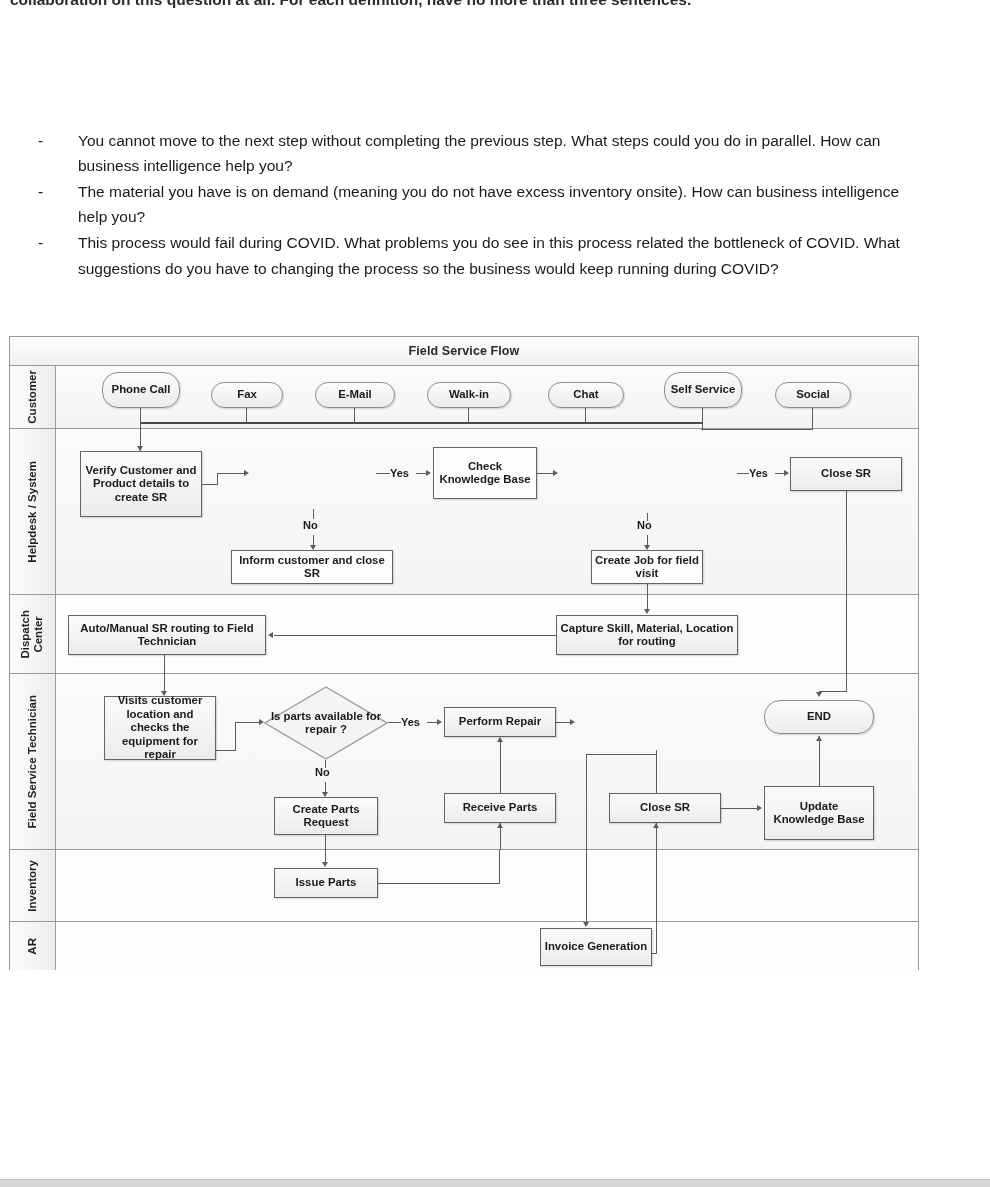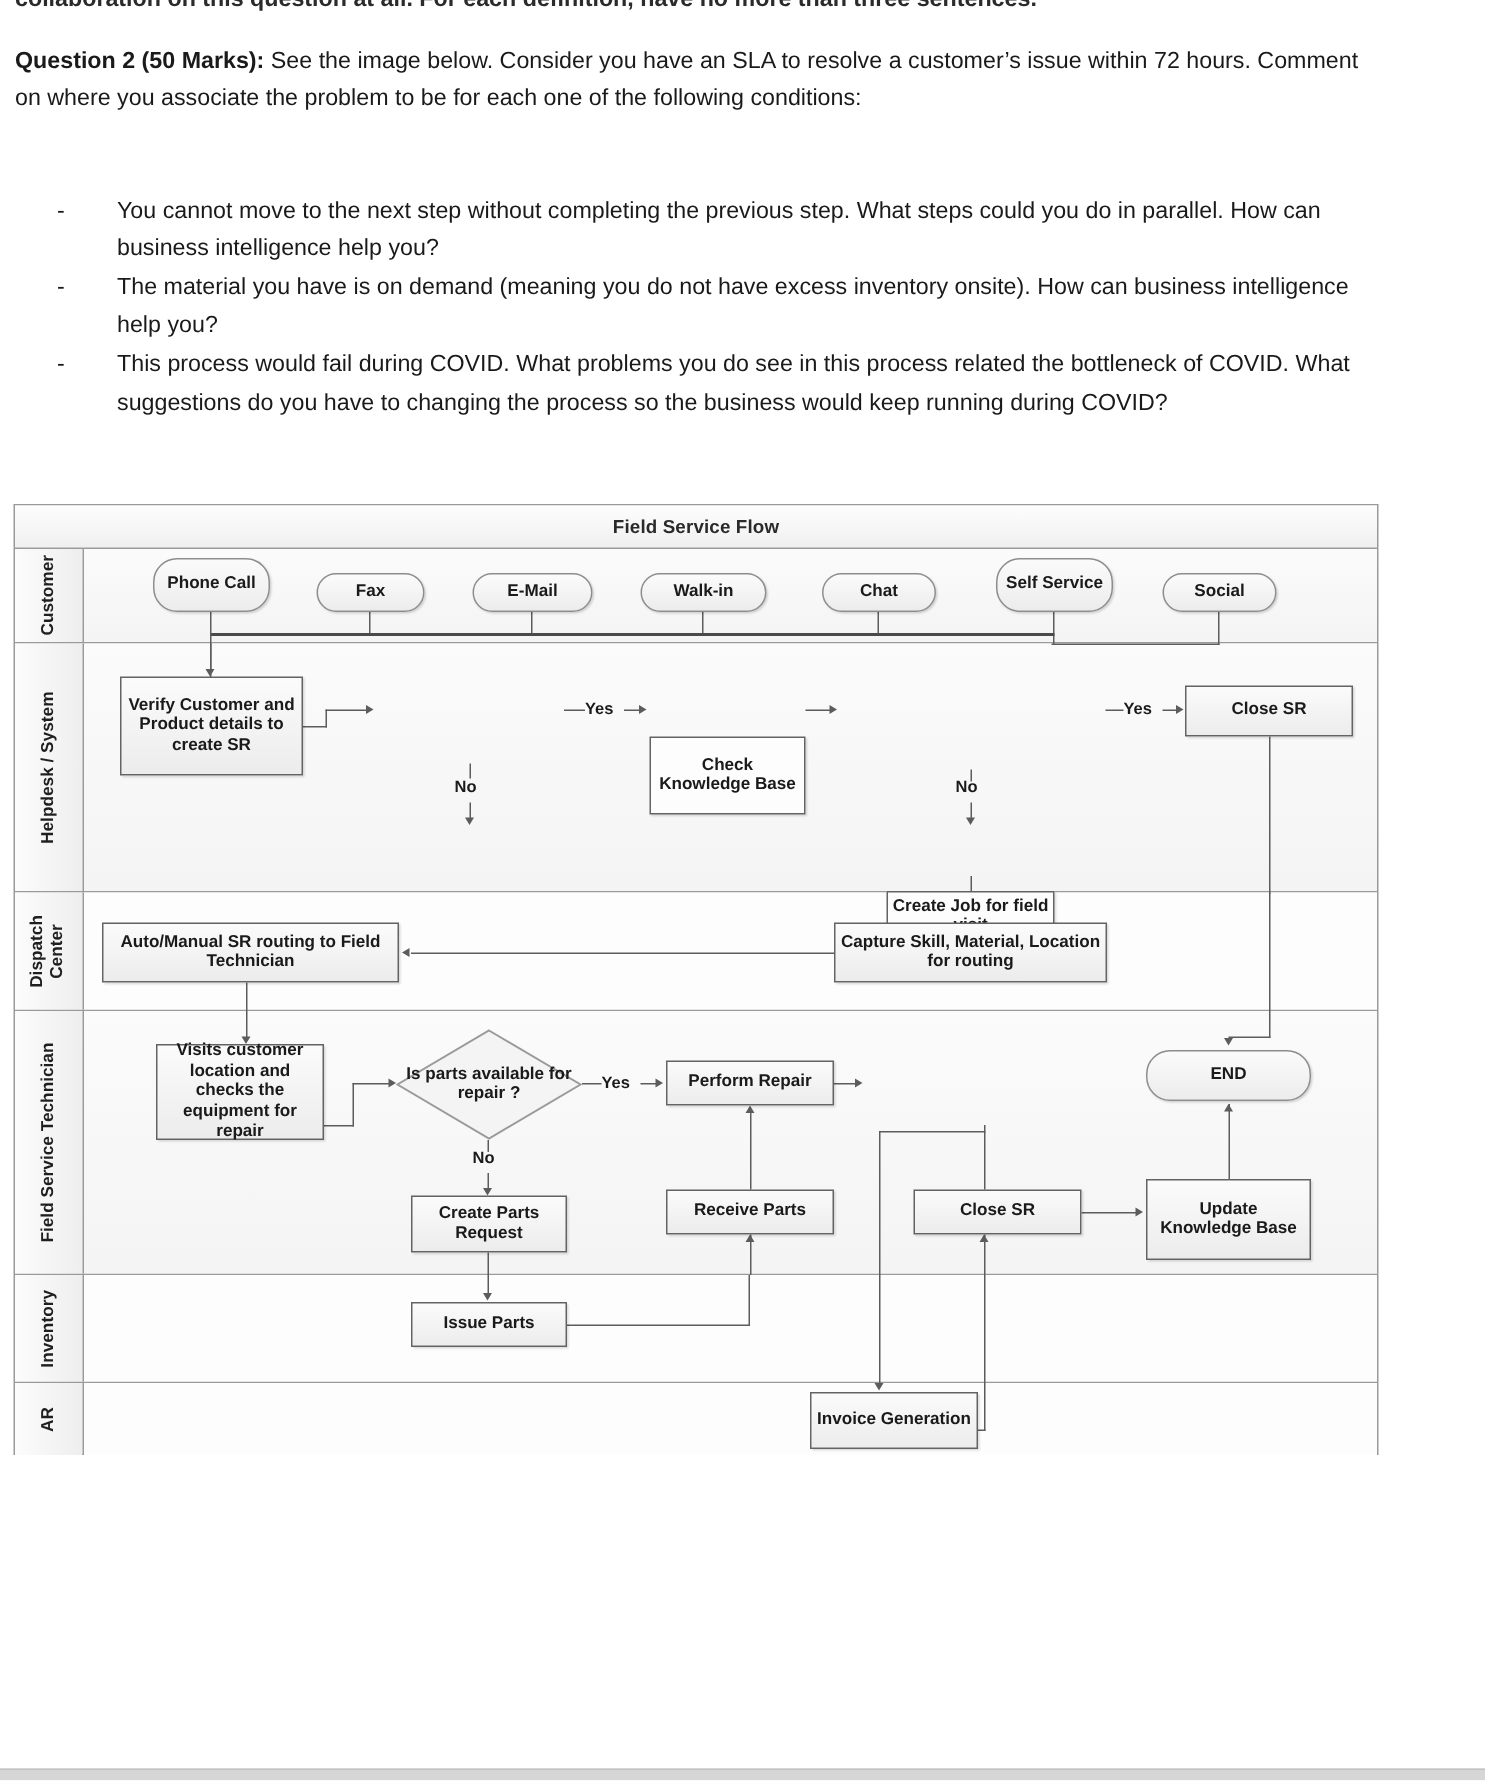--- a/index.html
+++ b/index.html
@@ -100,21 +100,21 @@
     border: 1.4px solid #636363;
     display: flex; align-items: center; justify-content: center;
     text-align: center;
     font-size: 11.4px; font-weight: 700; color: #1a1a1a;
     line-height: 1.18;
     padding: 1px 3px;
     box-shadow: 1px 1px 1.5px rgba(0,0,0,.16);
     z-index: 4;
   }
   .node.term    { border-radius: 16px; border-color: #8d8d8d; }
-  .node.plainbox{ background:#fdfdfd;margin-top:44px; }
+  .node.plainbox{ background:#fdfdfd; }
 
   .diamond {
     position: absolute;
     z-index: 4;
   }
   .diamond .dshape {
     position: absolute; inset: 0;
   }
   .diamond .dlabel {
     position: absolute; inset: 0;
@@ -153,23 +153,20 @@
     border-top: 1px solid #c2c2c2;
   }
 </style>
 </head>
 <body>
 
 <div id="page">
 
   <div class="clipped-line">collaboration on this question at all. For each definition, have no more than three sentences.</div>
 
-  <div class="doc-text q-para">
-    <b>Question 2 (50 Marks):</b><span> See the image below. Consider you have an SLA to resolve a customer’s issue within 72 hours. Comment on where you associate the problem to be for each one of the following conditions:</span>
-  </div>
 
   <div class="bullets">
     <div class="bullet-row">
       <div class="bullet-dash">-</div>
       <div class="bullet-body">You cannot move to the next step without completing the previous step. What steps could you do in parallel. How can business intelligence help you?</div>
     </div>
     <div class="bullet-row">
       <div class="bullet-dash">-</div>
       <div class="bullet-body">The material you have is on demand (meaning you do not have excess inventory onsite). How can business intelligence help you?</div>
     </div>
@@ -232,20 +229,21 @@
         <div class="ln lnh" style="left:320px;top:44px;width:14px;"></div>
         <div class="elabel" style="left:334px;top:38px;">Yes</div>
         <div class="ln lnh" style="left:360px;top:44px;width:12px;"></div>
         <div class="arr right" style="left:370px;top:40.5px;"></div>
 
         <div class="ln lnv" style="left:257px;top:80px;height:10px;"></div>
         <div class="elabel" style="left:247px;top:90px;">No</div>
         <div class="ln lnv" style="left:257px;top:106px;height:12px;"></div>
         <div class="arr down" style="left:253.5px;top:116px;"></div>
 
+        <div class="node plainbox" style="left:175px;top:121px;width:162px;height:34px;">Inform customer and close SR</div>
 
         <div class="node plainbox" style="left:377px;top:18px;width:104px;height:52px;">Check Knowledge Base</div>
 
         <div class="ln lnh" style="left:481px;top:44px;width:18px;"></div>
         <div class="arr right" style="left:497px;top:40.5px;"></div>
 
 
         <div class="ln lnh" style="left:681px;top:44px;width:12px;"></div>
         <div class="elabel" style="left:693px;top:38px;">Yes</div>
         <div class="ln lnh" style="left:719px;top:44px;width:11px;"></div>

